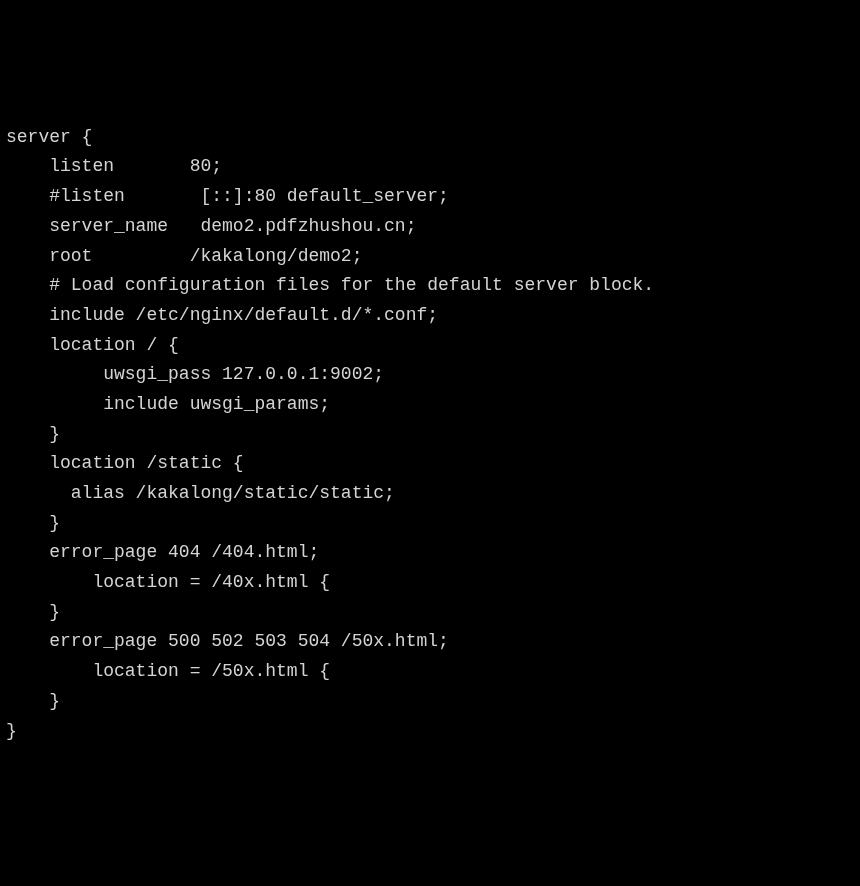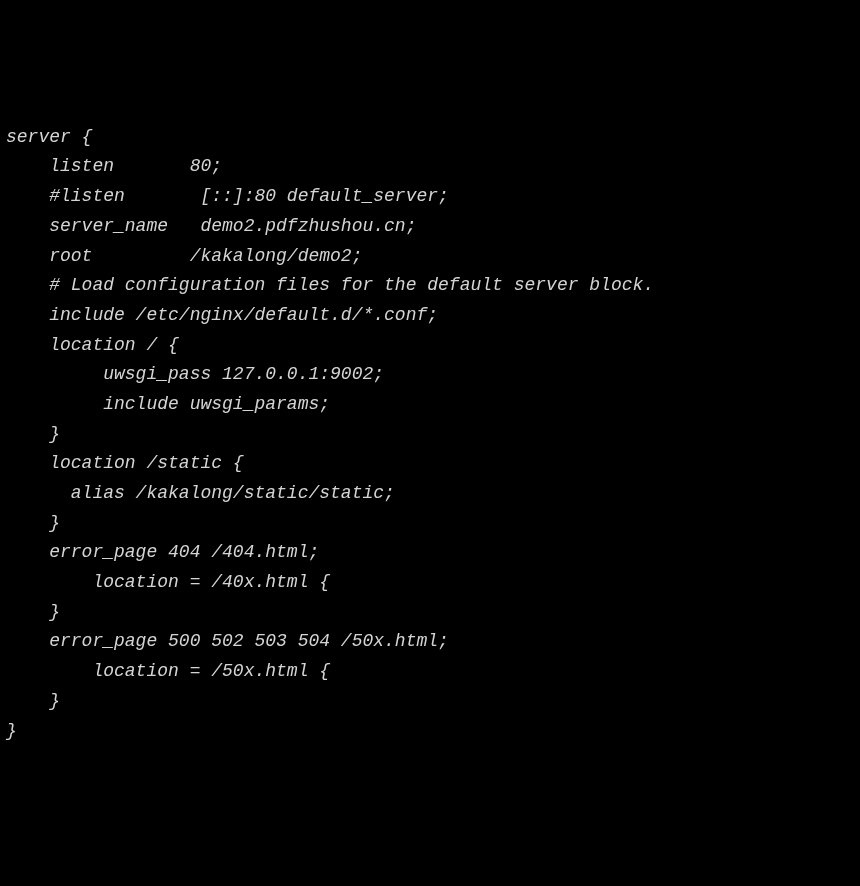--- a/index.html
+++ b/index.html
@@ -1,19 +1,18 @@
 <!DOCTYPE html>
 <html><head>
   <meta charset="utf-8">
   <style>
     * {
       margin: 0;
       padding: 0;
       box-sizing: border-box;
-      font-style: italic;
     }
     body {
       background-color: #000000;
       color: #d4d4d4;
       font-family: 'Menlo', 'Monaco', 'Consolas', 'Courier New', monospace;
       font-size: 18px;
       line-height: 1.65;
       padding: 4px 6px;
       width: 860px;
       height: 886px;

